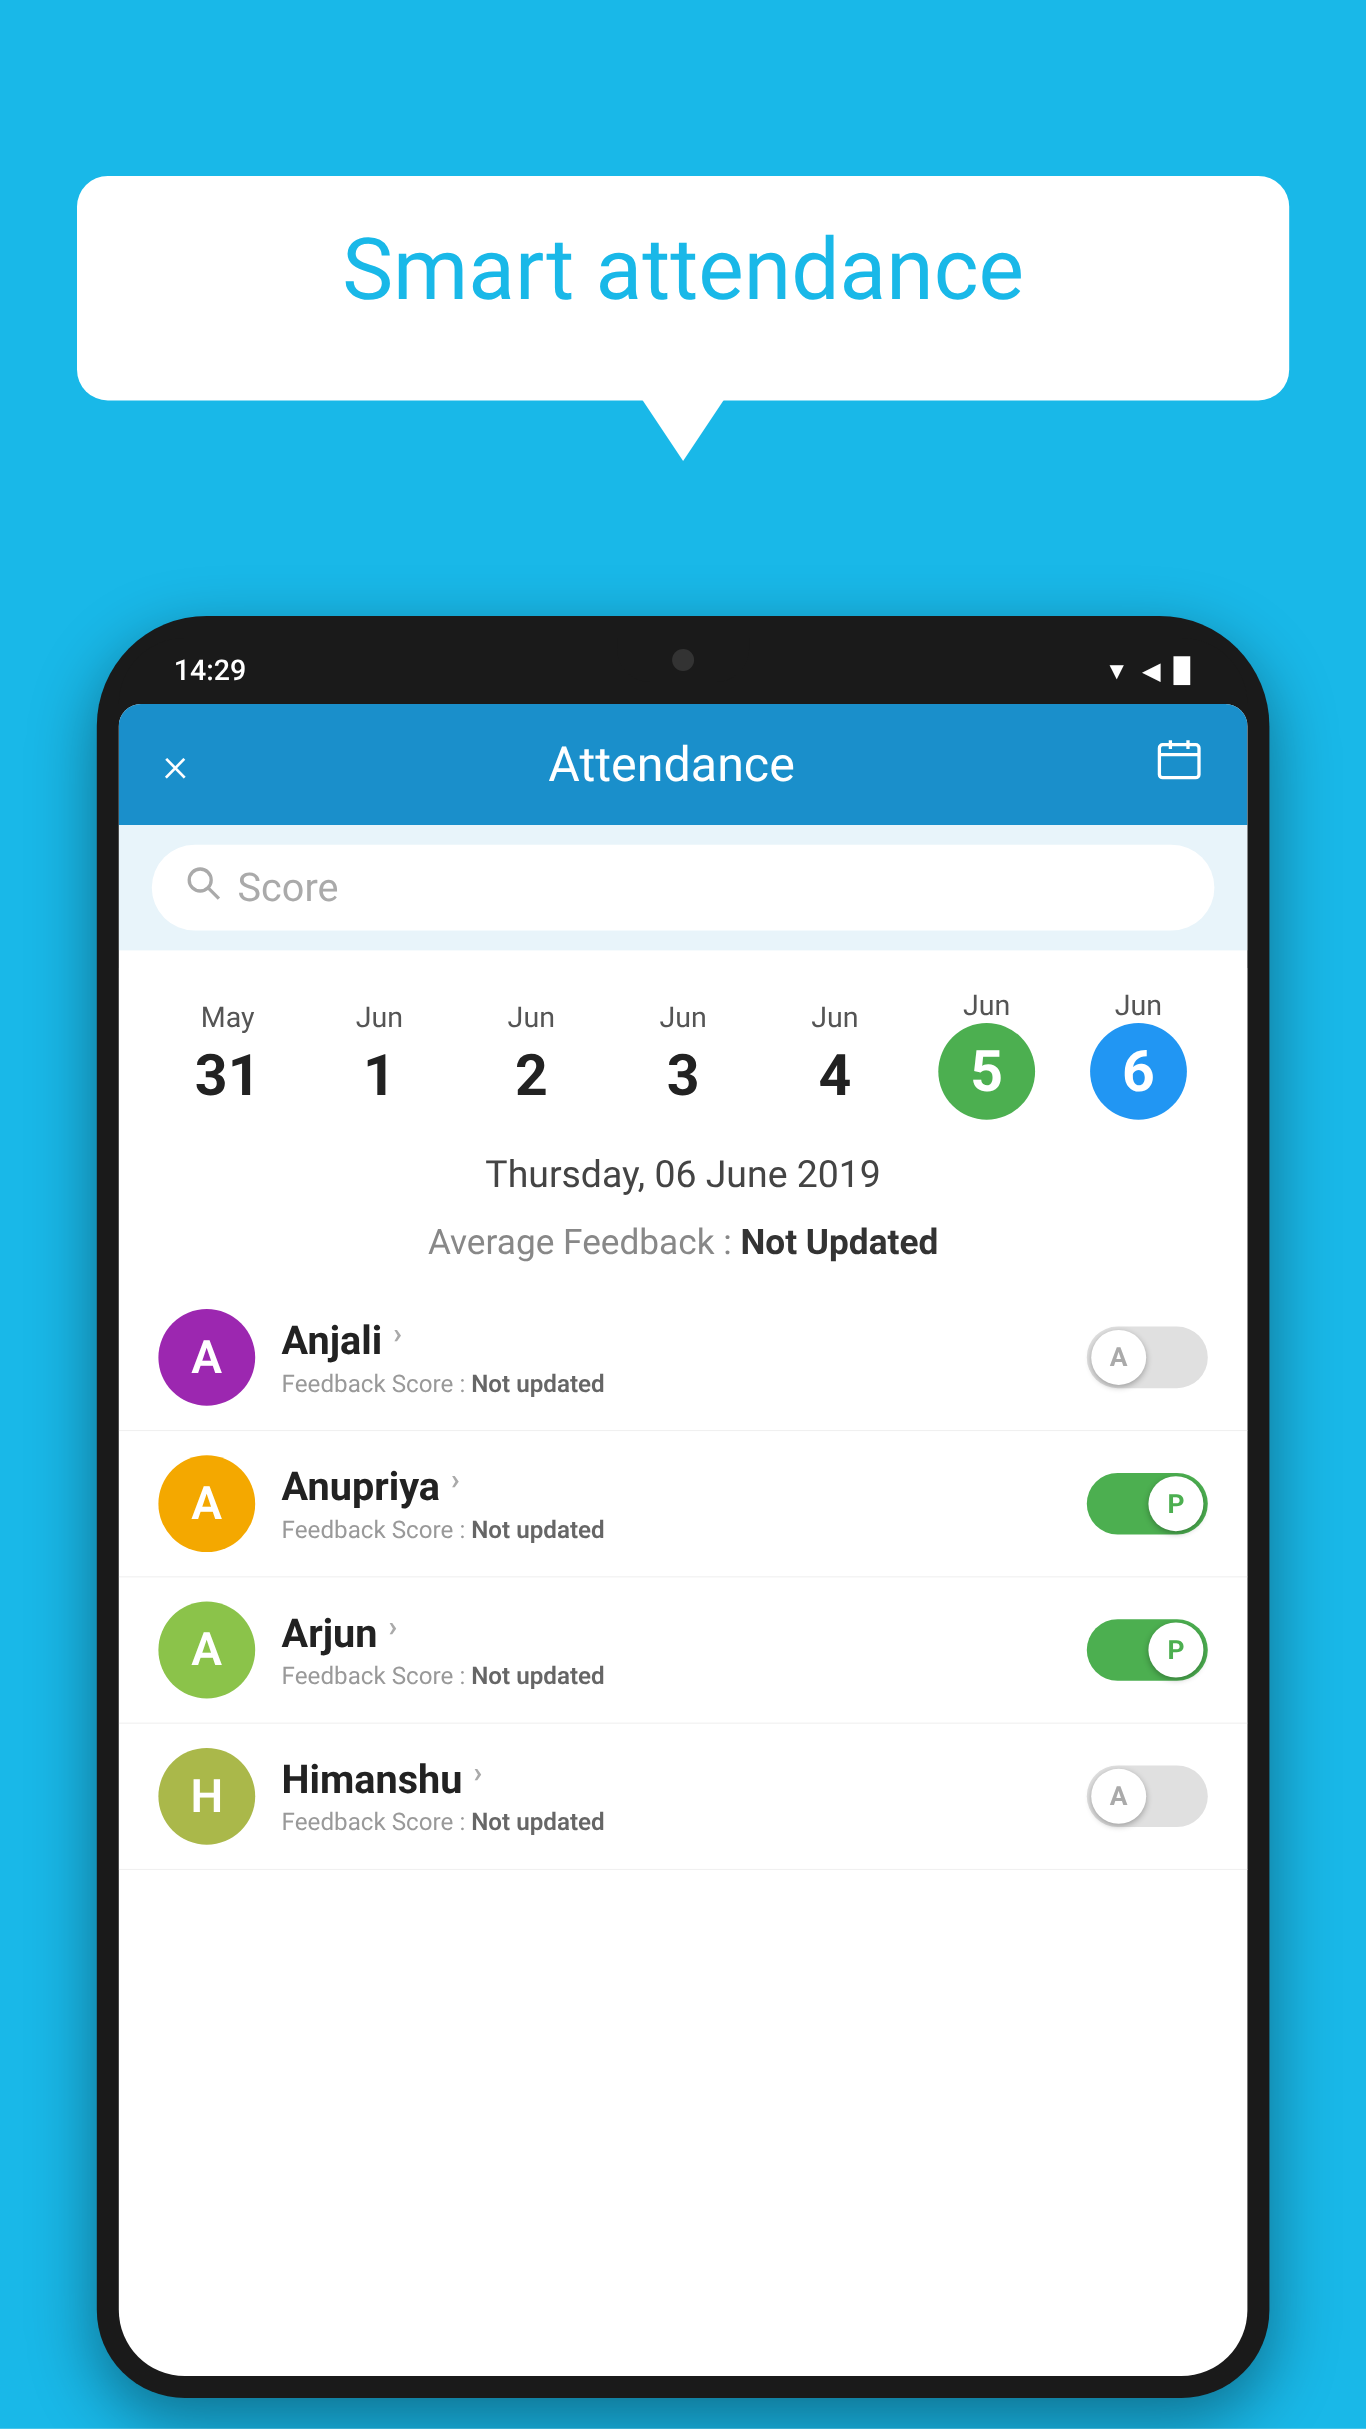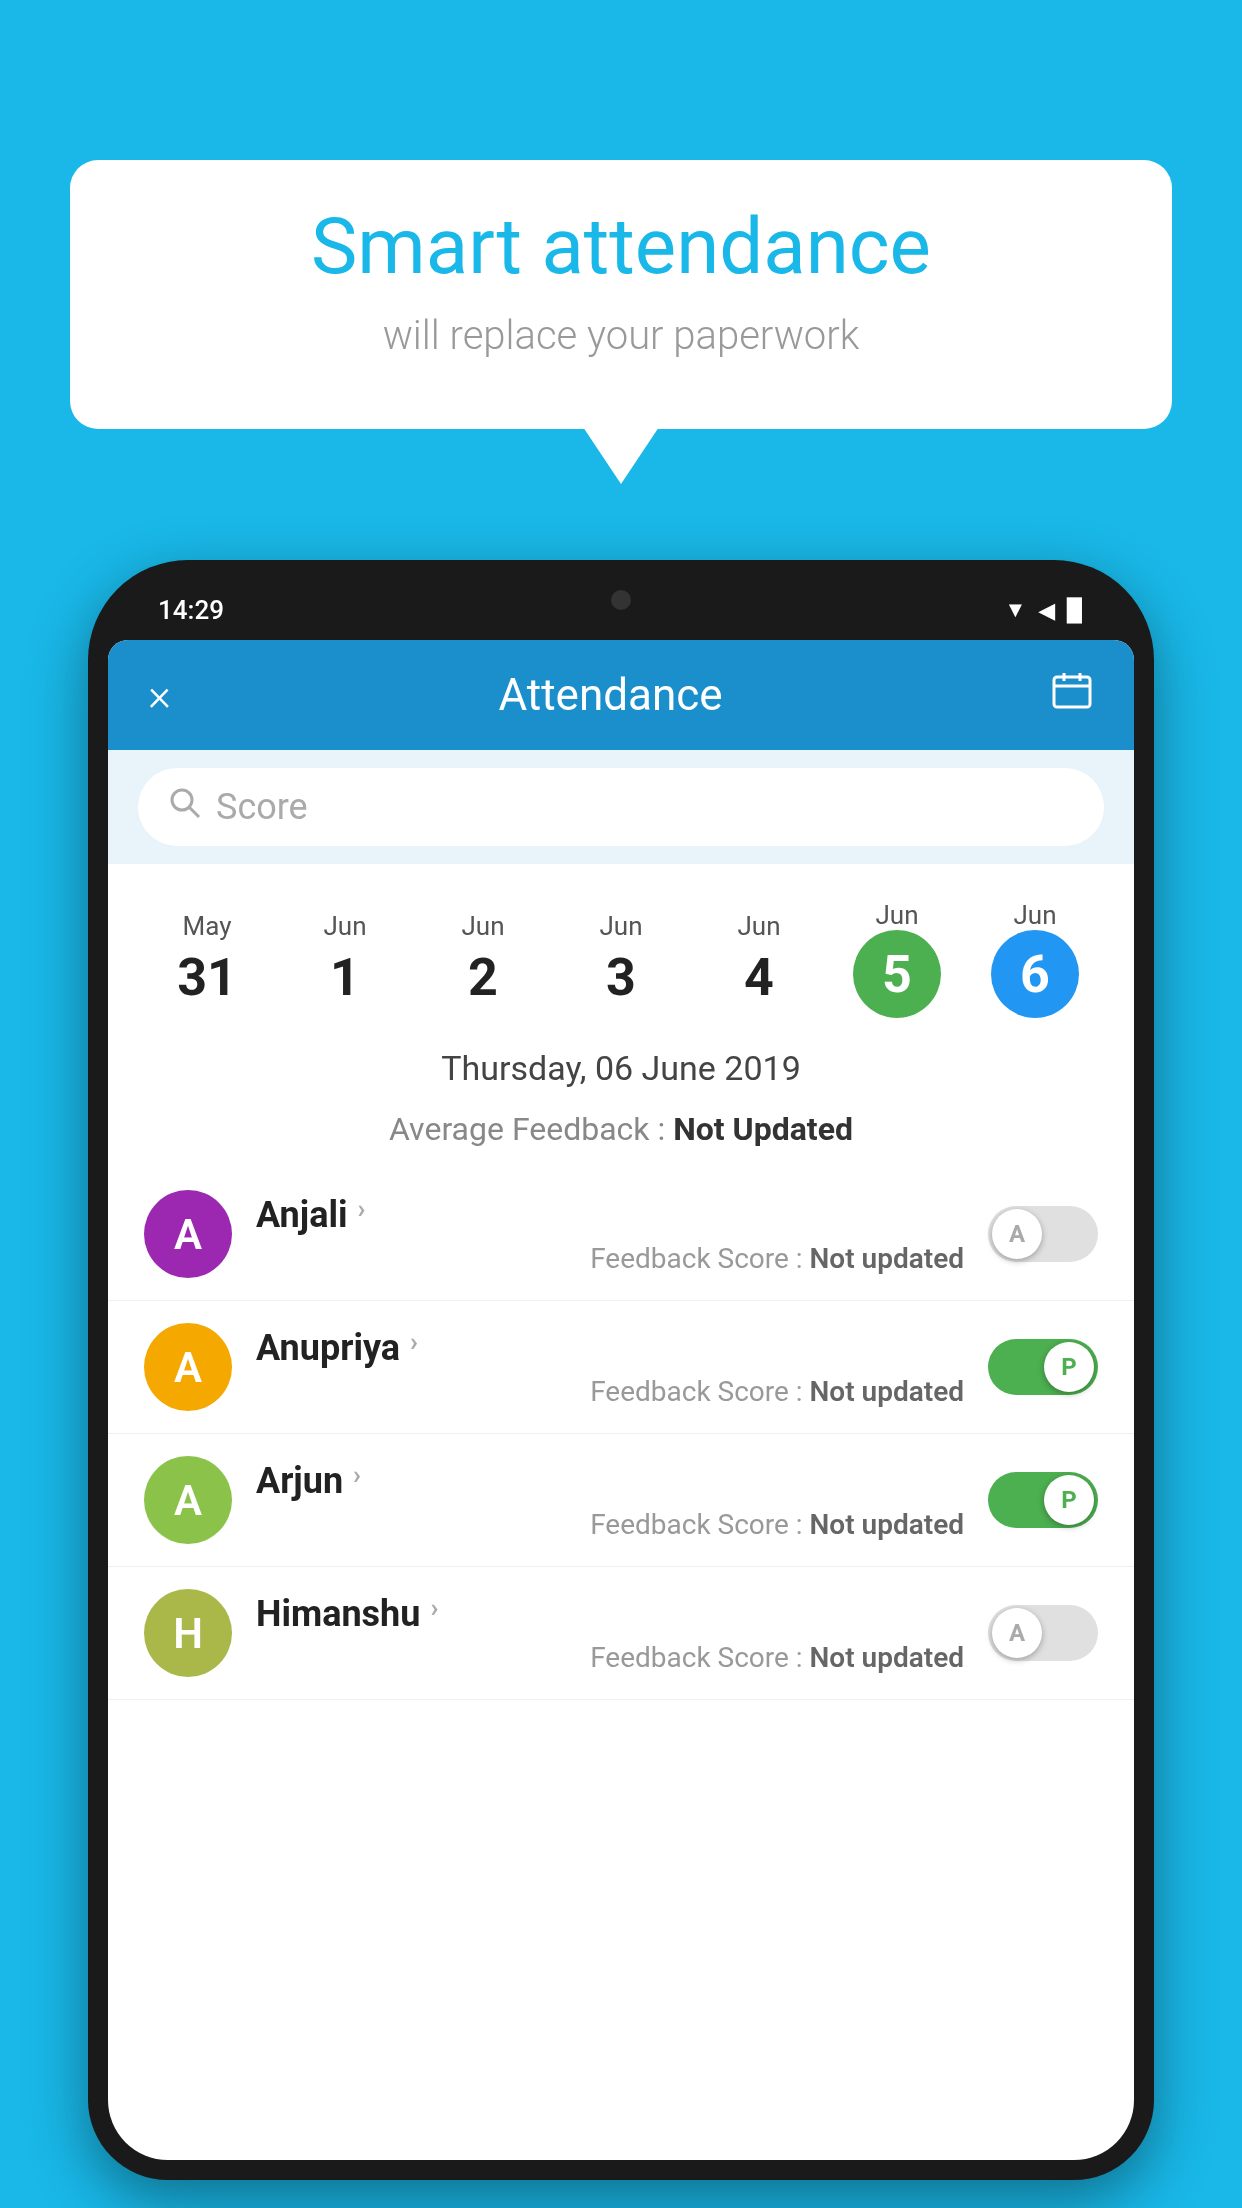--- a/index.html
+++ b/index.html
@@ -319,24 +319,23 @@
       align-items: flex-start;
       gap: 10px;
     }
 
     .chevron {
       color: #aaa;
       font-size: 26px;
     }
 
     .student-feedback {
-      font-size: 28px;
+      font-size: 22px;
       color: #999;
       margin-top: 6px;
-      text-align: right;
     }
 
     .student-feedback strong {
       color: #666;
       font-weight: 600;
     }
 
     
     .toggle-container {
       flex-shrink: 0;
@@ -384,21 +383,20 @@
     .toggle.on .toggle-thumb {
       color: #4caf50;
     }
   </style>
 </head>
 <body>
 
 <div class="speech-bubble-container">
   <div class="speech-bubble">
     <div class="bubble-title">Smart attendance</div>
-    <div class="bubble-subtitle">will replace your paperwork</div>
   </div>
 </div>
 
 <div class="phone-wrapper">
   <div class="phone-frame">
 
     <div class="phone-top-bar">
       <span class="status-time">14:29</span>
       <div class="notch">
         <div class="camera-dot"></div>

